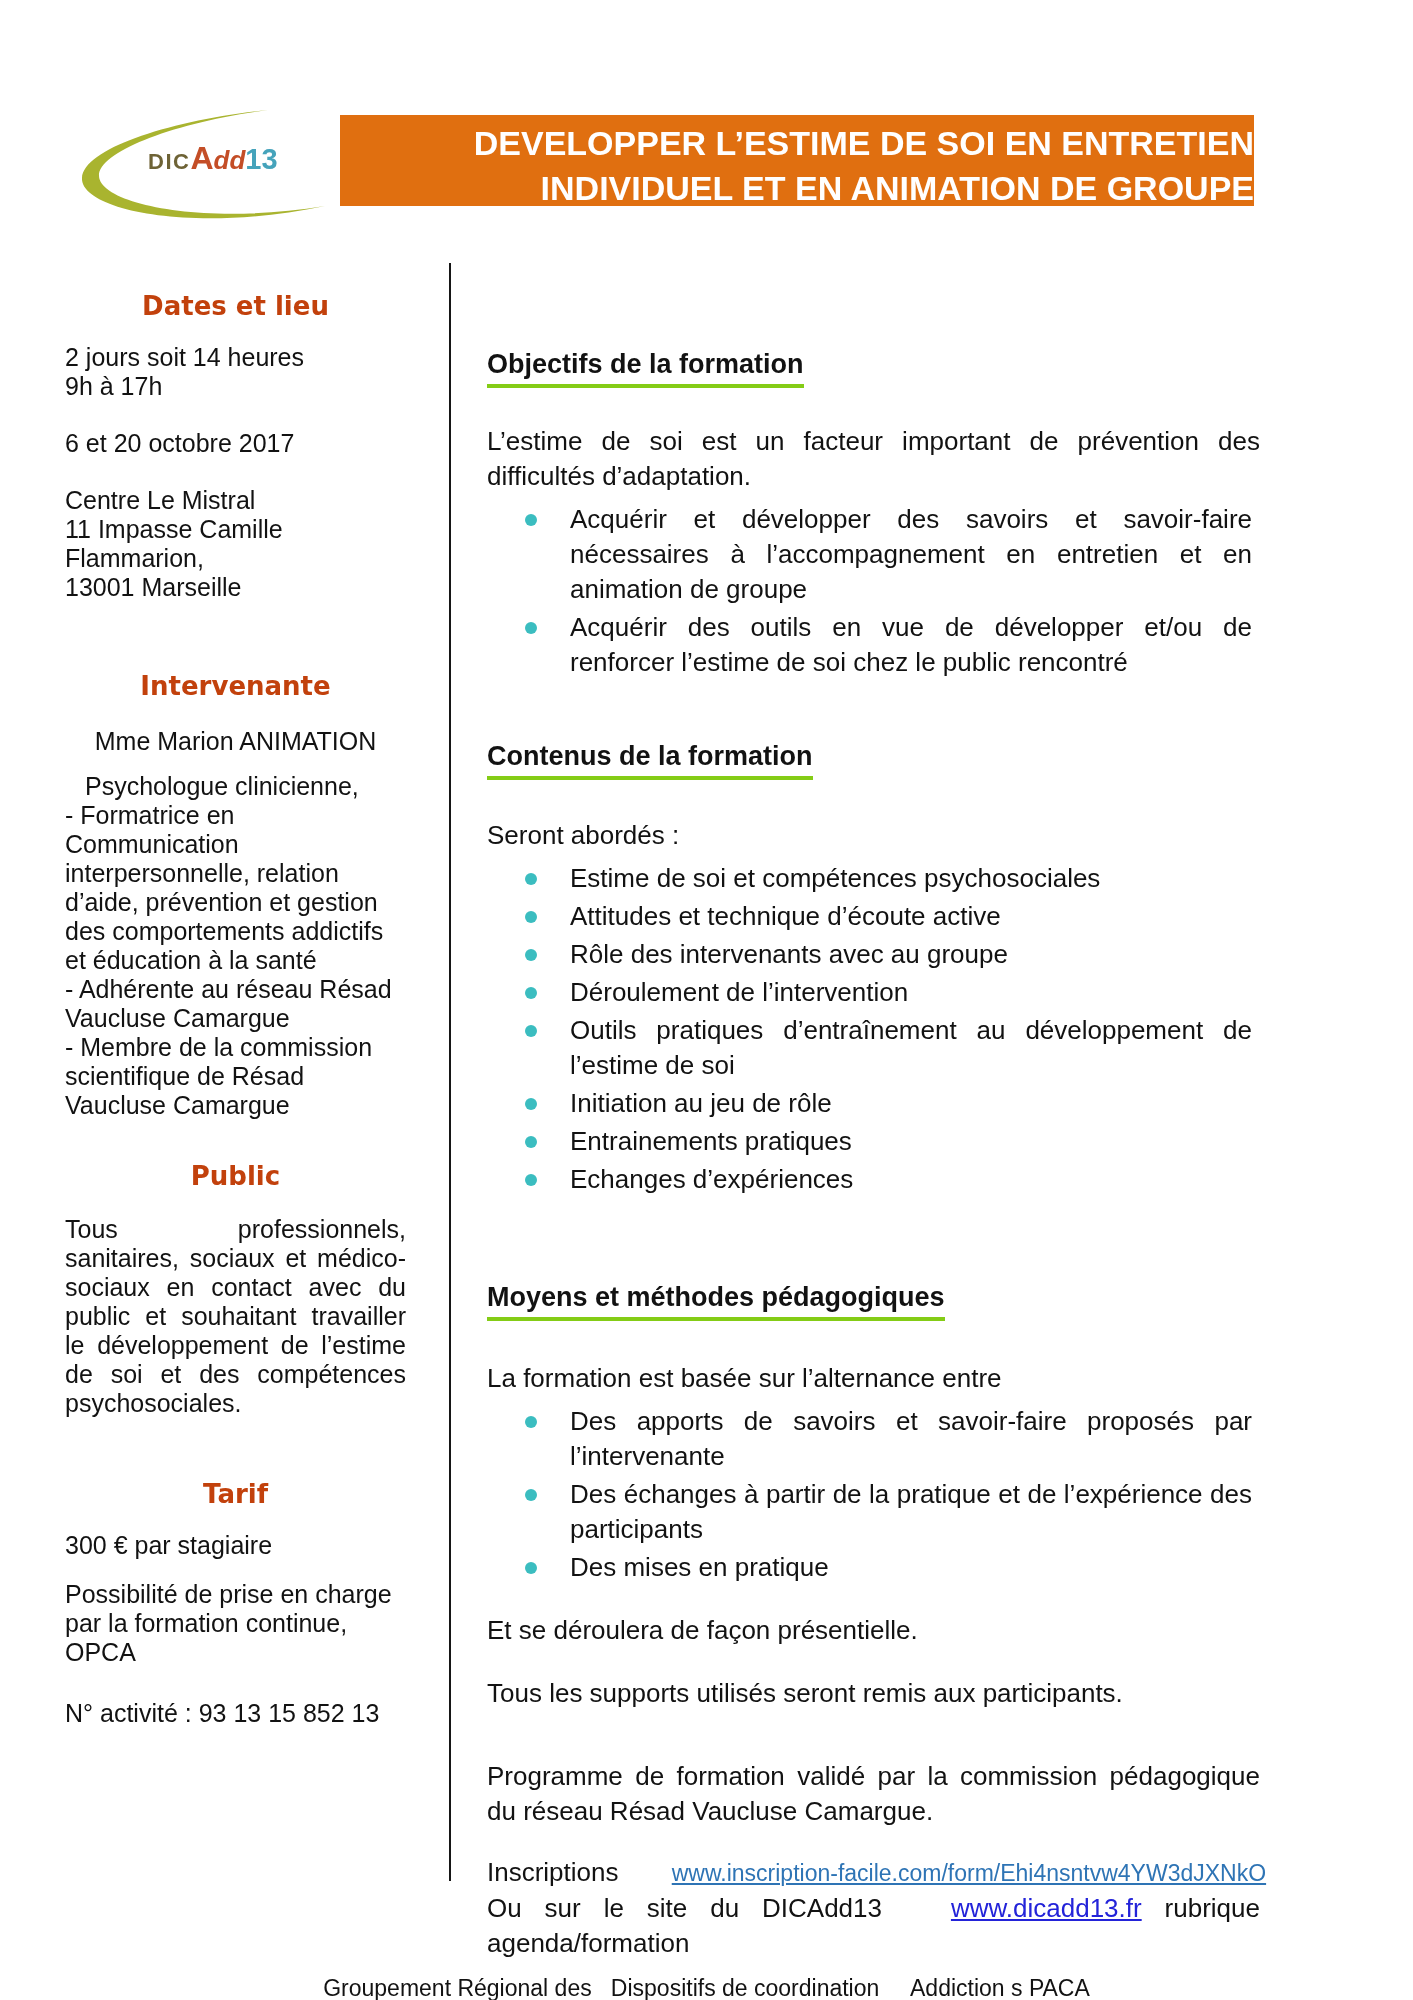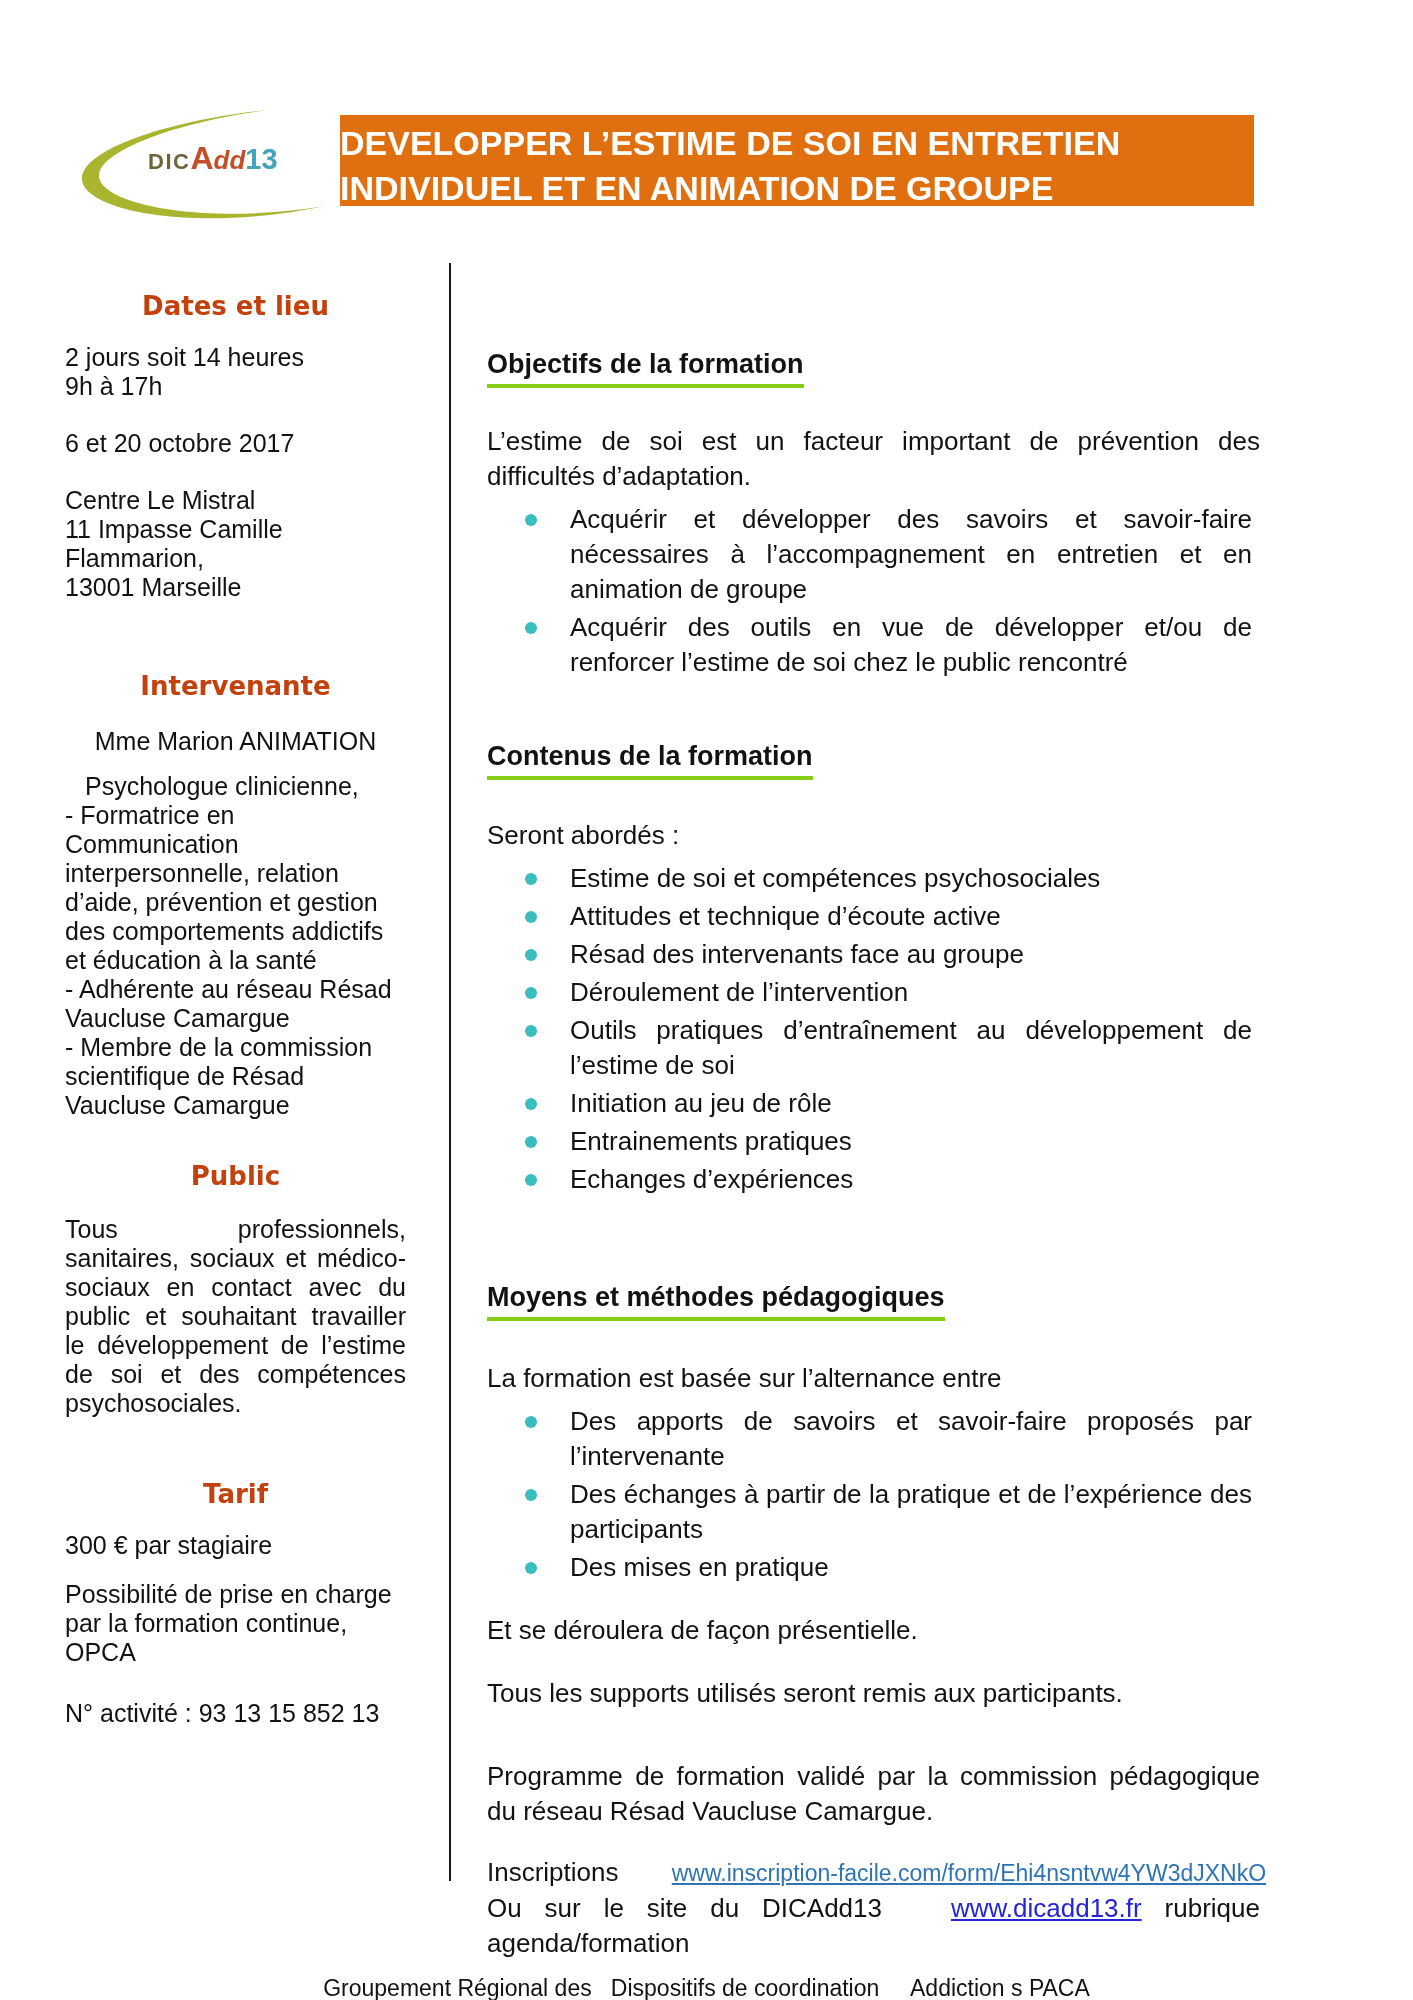--- a/index.html
+++ b/index.html
@@ -15,21 +15,21 @@
   .logo svg { position:absolute; left:0; top:0; }
   .logo-text { position:absolute; left:86px; top:40px; display:flex; align-items:baseline; white-space:nowrap; }
   .lg-dic { font-size:22px; font-weight:bold; color:#6e6336; letter-spacing:1.5px; }
   .lg-a   { font-size:32px; font-weight:bold; color:#c44e27; }
   .lg-dd  { font-size:26px; font-weight:bold; font-style:italic; color:#c44e27; }
   .lg-13  { font-size:29px; font-weight:bold; color:#45a3bb; }
 
   
   .banner {
     position:absolute; left:340px; top:115px; width:914px; height:91px;
-    background:#e06f10; color:#ffffff; text-align:left;
+    background:#e06f10; color:#ffffff; text-align:right;
     font-weight:bold; font-size:34px; line-height:45px; padding-top:6px;
   }
 
   
   .divider { position:absolute; left:449px; top:263px; width:2px; height:1618px; background:#161616; }
 
   
   .col-left { position:absolute; left:65px; top:292px; width:341px; font-size:25px; line-height:29px; }
   .left-h {
     font-family:"DejaVu Sans", sans-serif; font-size:26px; font-weight:bold;
@@ -141,21 +141,21 @@
     <ul class="blist">
       <li>Acquérir et développer des savoirs et savoir-faire nécessaires à l’accompagnement en entretien et en animation de groupe</li>
       <li>Acquérir des outils en vue de développer et/ou de renforcer l’estime de soi chez le public rencontré</li>
     </ul>
 
     <div class="right-h h-contenus"><span>Contenus de la formation</span></div>
     <p class="p-cont-intro">Seront abordés :</p>
     <ul class="blist ul-contenus">
       <li>Estime de soi et compétences psychosociales</li>
       <li>Attitudes et technique d’écoute active</li>
-      <li>Résad des intervenants face au groupe</li>
+      <li>Rôle des intervenants avec au groupe</li>
       <li>Déroulement de l’intervention</li>
       <li>Outils pratiques d’entraînement au développement de l’estime de soi</li>
       <li>Initiation au jeu de rôle</li>
       <li>Entrainements pratiques</li>
       <li>Echanges d’expériences</li>
     </ul>
 
     <div class="right-h h-moyens"><span>Moyens et méthodes pédagogiques</span></div>
     <p class="p-moyens-intro">La formation est basée sur l’alternance entre</p>
     <ul class="blist">

